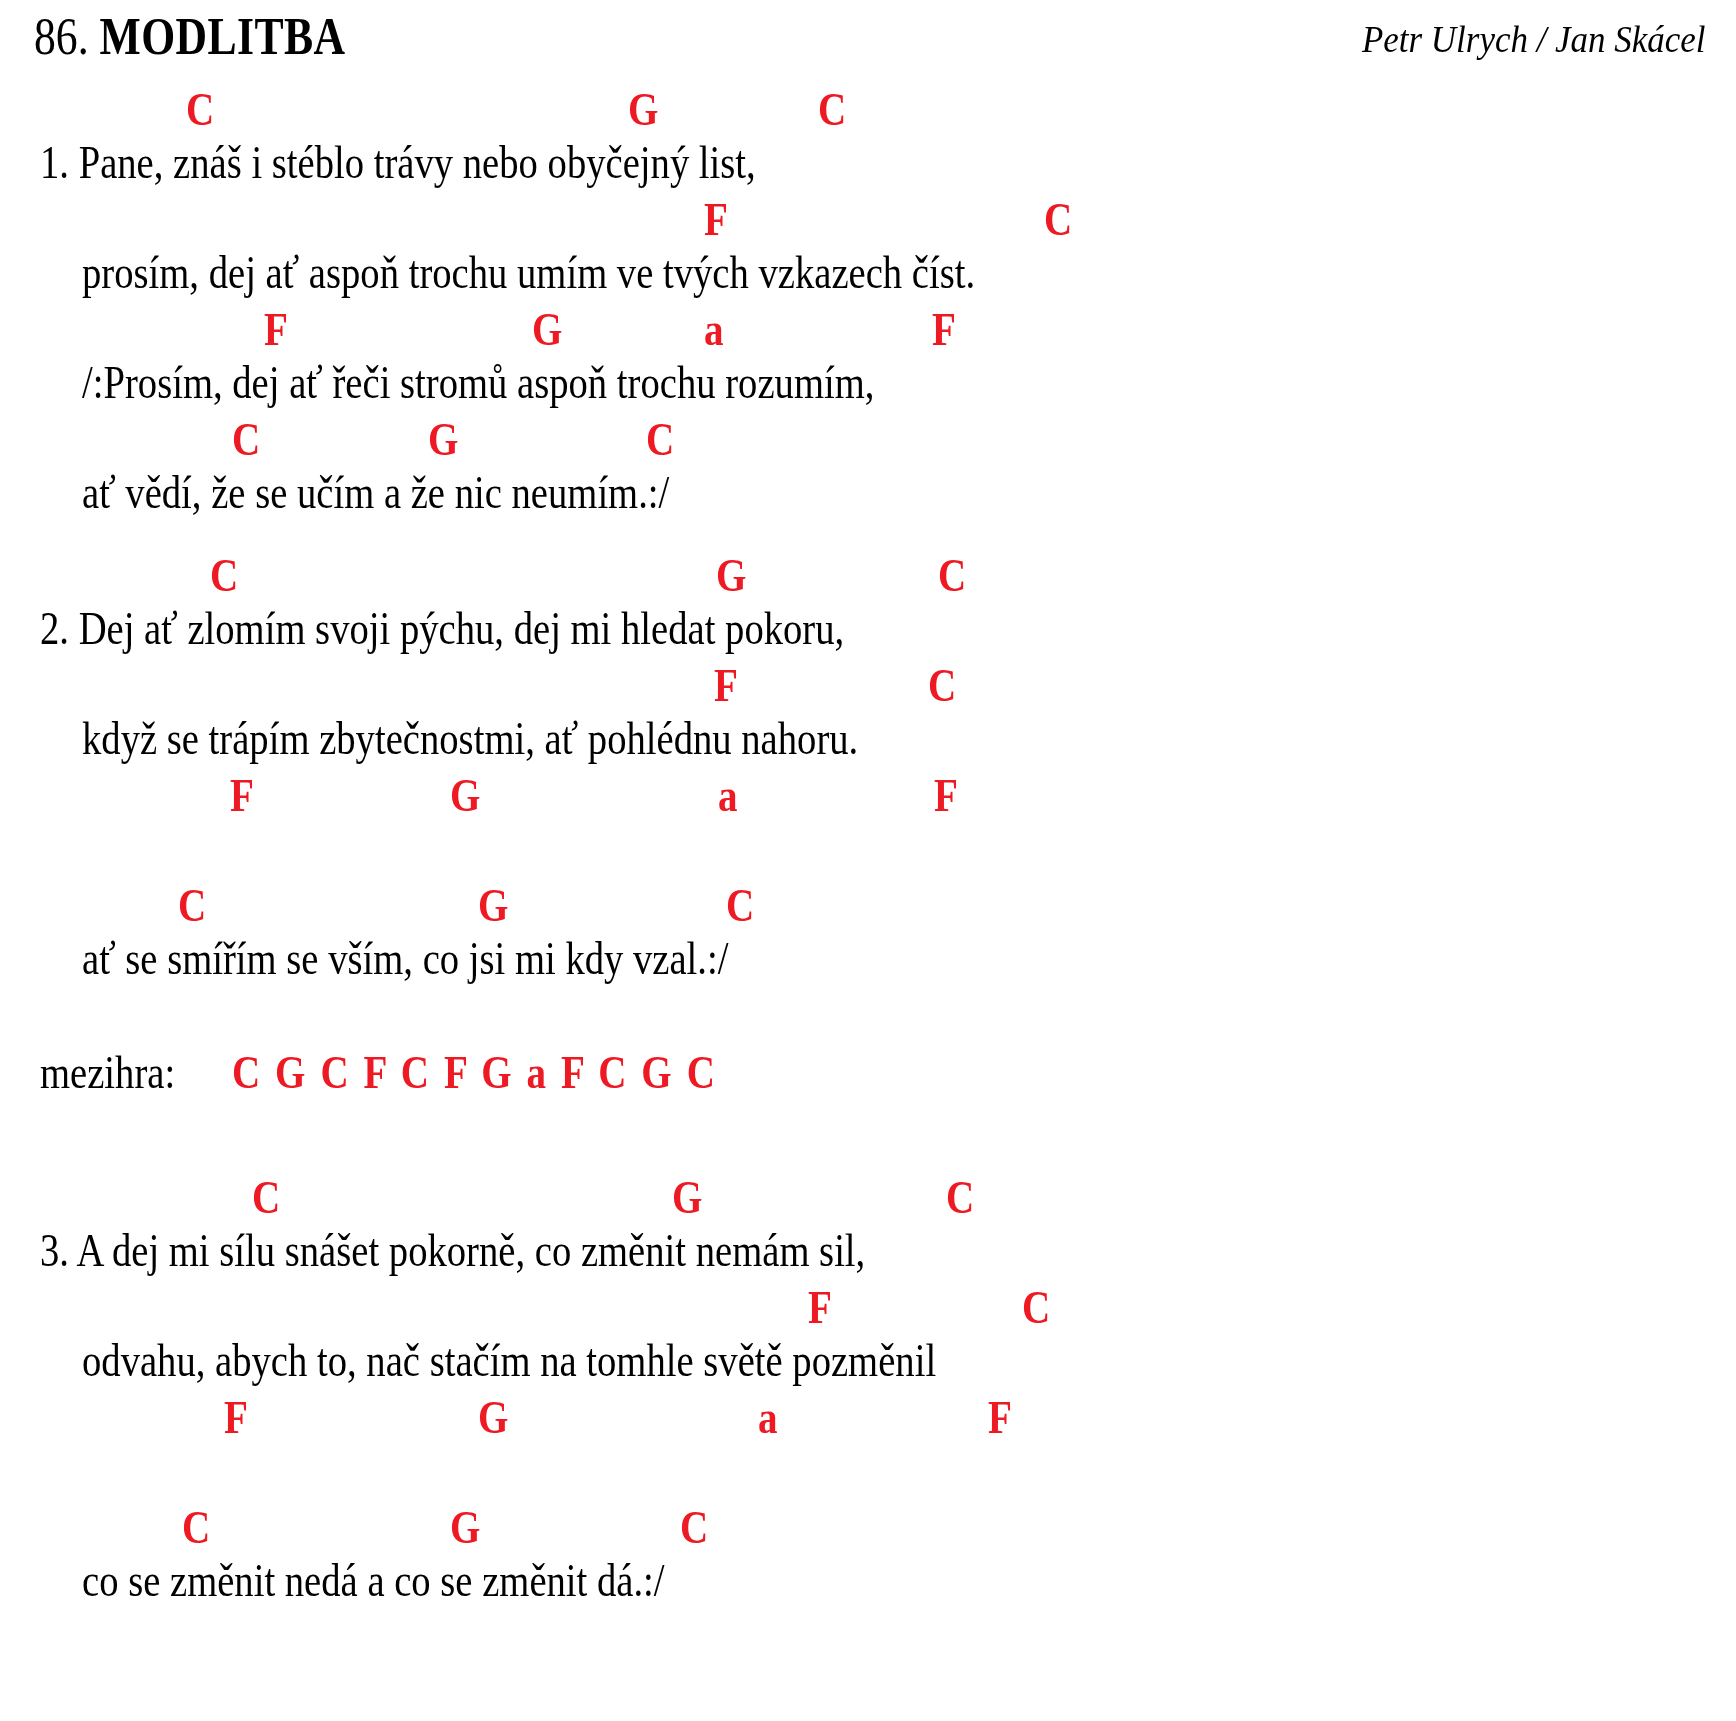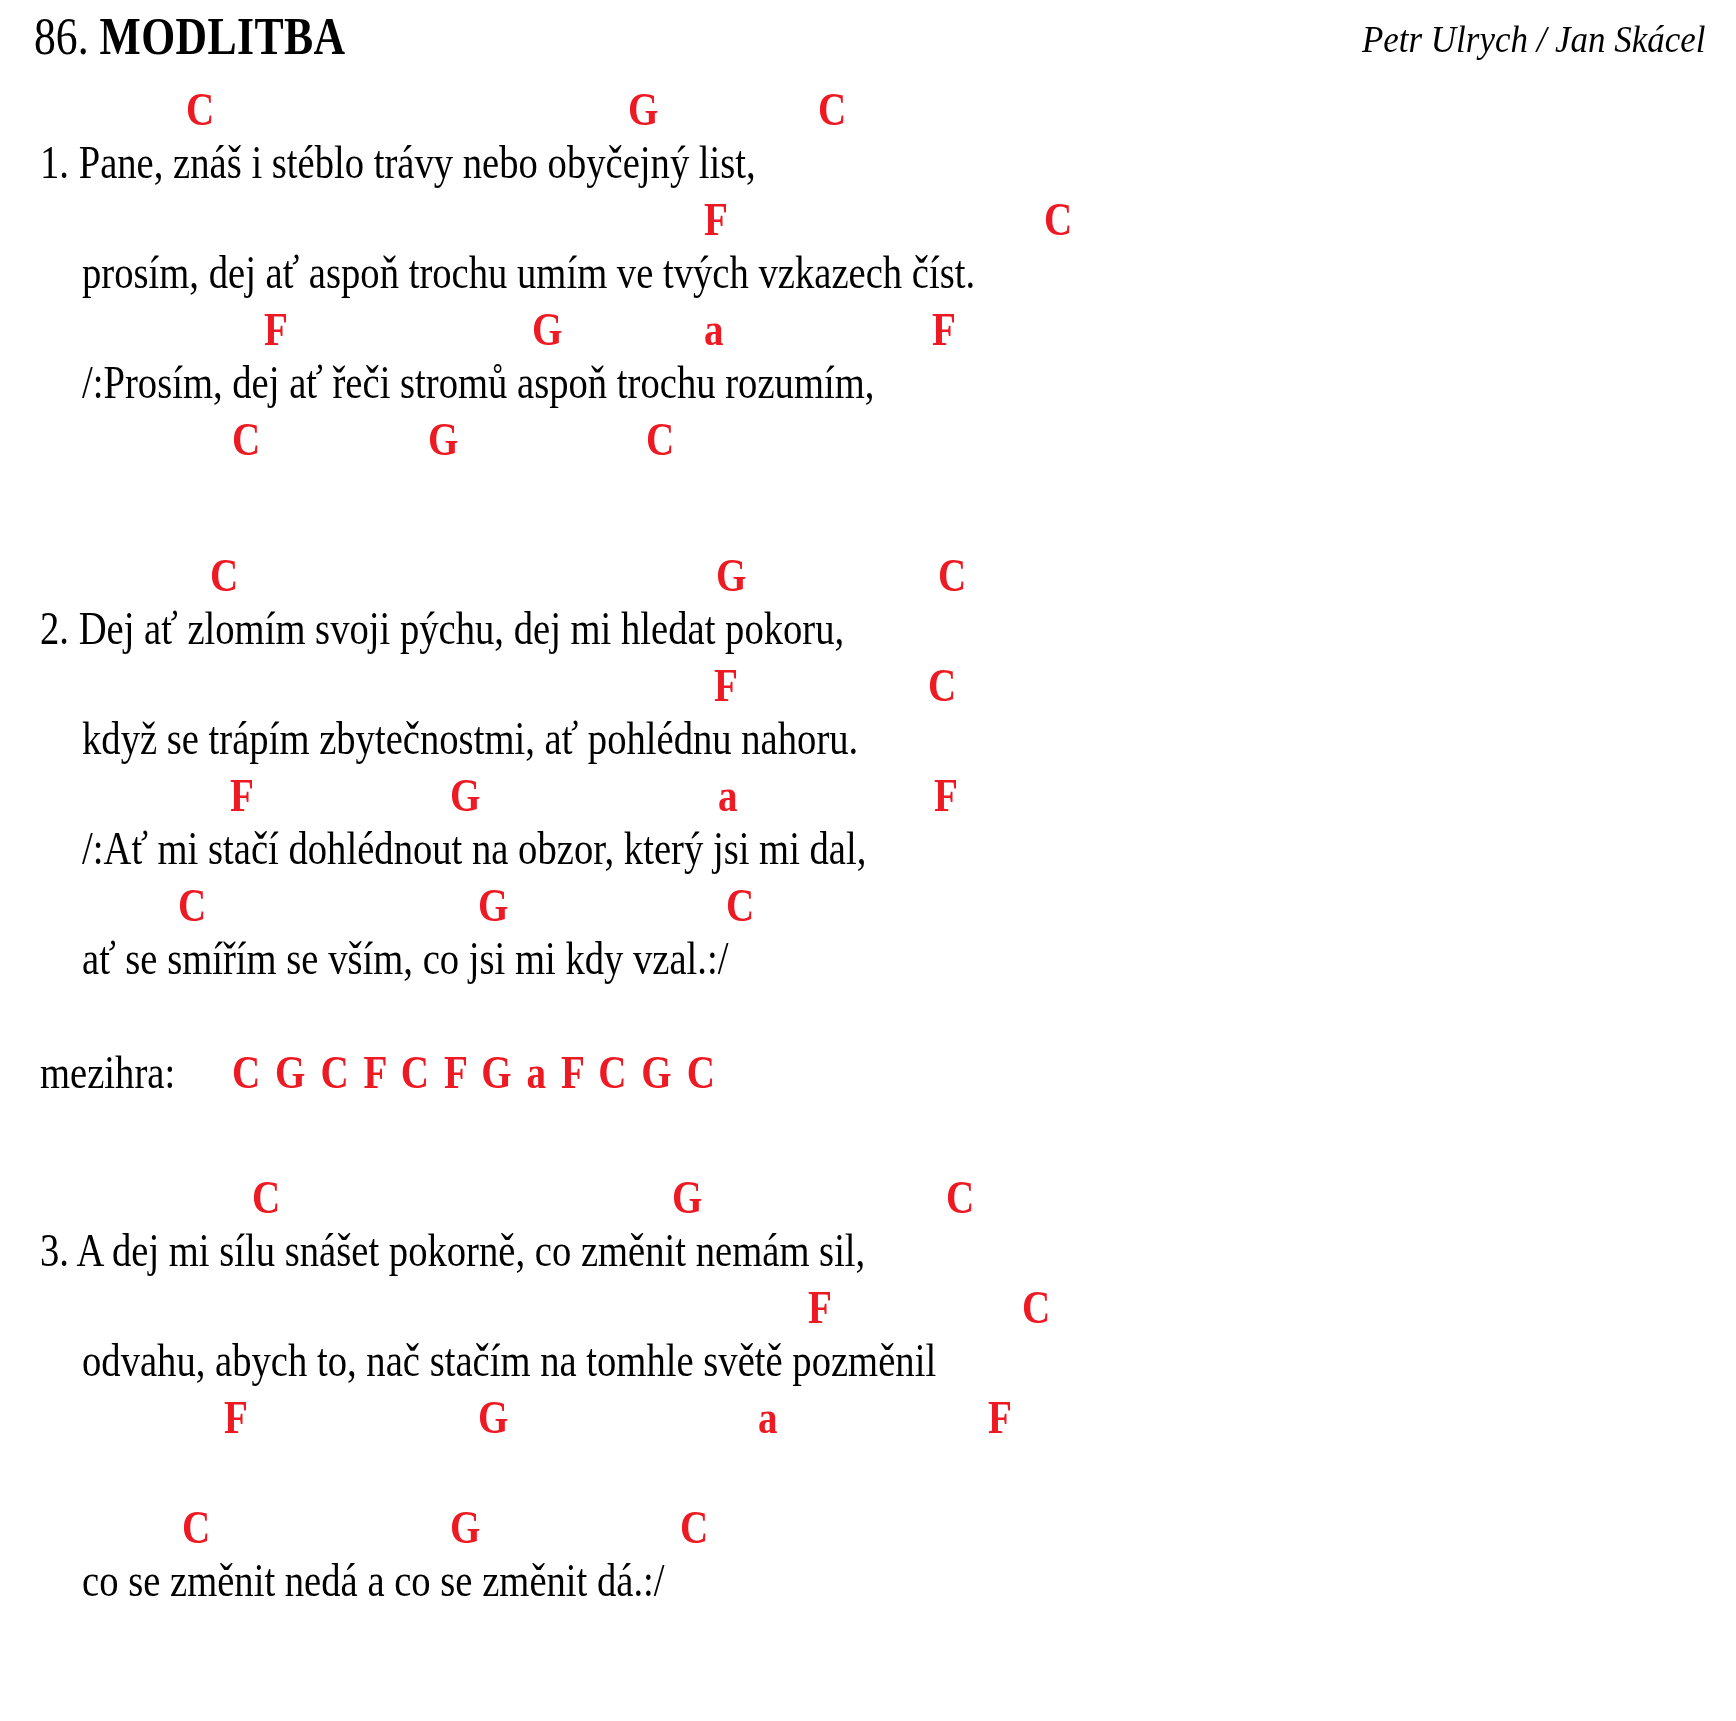--- a/index.html
+++ b/index.html
@@ -173,20 +173,21 @@
             <span class="chord" style="left: 932px;">F</span>
           </div>
           <div class="lyricline"><span class="lyric indent">/:Prosím, dej ať řeči stromů aspoň trochu rozumím,</span></div>
         </div>
         <div class="line-pair">
           <div class="chordline">
             <span class="chord" style="left: 232px;">C</span>
             <span class="chord" style="left: 428px;">G</span>
             <span class="chord" style="left: 646px;">C</span>
           </div>
+          <div class="lyricline"><span class="lyric indent">ať vědí, že se učím a že nic neumím.:/</span></div>
         </div>
       </div>
       <div class="gap-small"></div>
       <div class="block">
         <div class="line-pair">
           <div class="chordline">
             <span class="chord" style="left: 210px;">C</span>
             <span class="chord" style="left: 716px;">G</span>
             <span class="chord" style="left: 938px;">C</span>
           </div>
@@ -199,21 +200,20 @@
           </div>
           <div class="lyricline"><span class="lyric indent">když se trápím zbytečnostmi, ať pohlédnu nahoru.</span></div>
         </div>
         <div class="line-pair">
           <div class="chordline">
             <span class="chord" style="left: 230px;">F</span>
             <span class="chord" style="left: 450px;">G</span>
             <span class="chord" style="left: 718px;">a</span>
             <span class="chord" style="left: 934px;">F</span>
           </div>
-          <div class="lyricline"><span class="lyric indent">/:Ať mi stačí dohlédnout na obzor, který jsi mi dal,</span></div>
         </div>
         <div class="line-pair">
           <div class="chordline">
             <span class="chord" style="left: 178px;">C</span>
             <span class="chord" style="left: 478px;">G</span>
             <span class="chord" style="left: 726px;">C</span>
           </div>
           <div class="lyricline"><span class="lyric indent">ať se smířím se vším, co jsi mi kdy vzal.:/</span></div>
         </div>
       </div>

